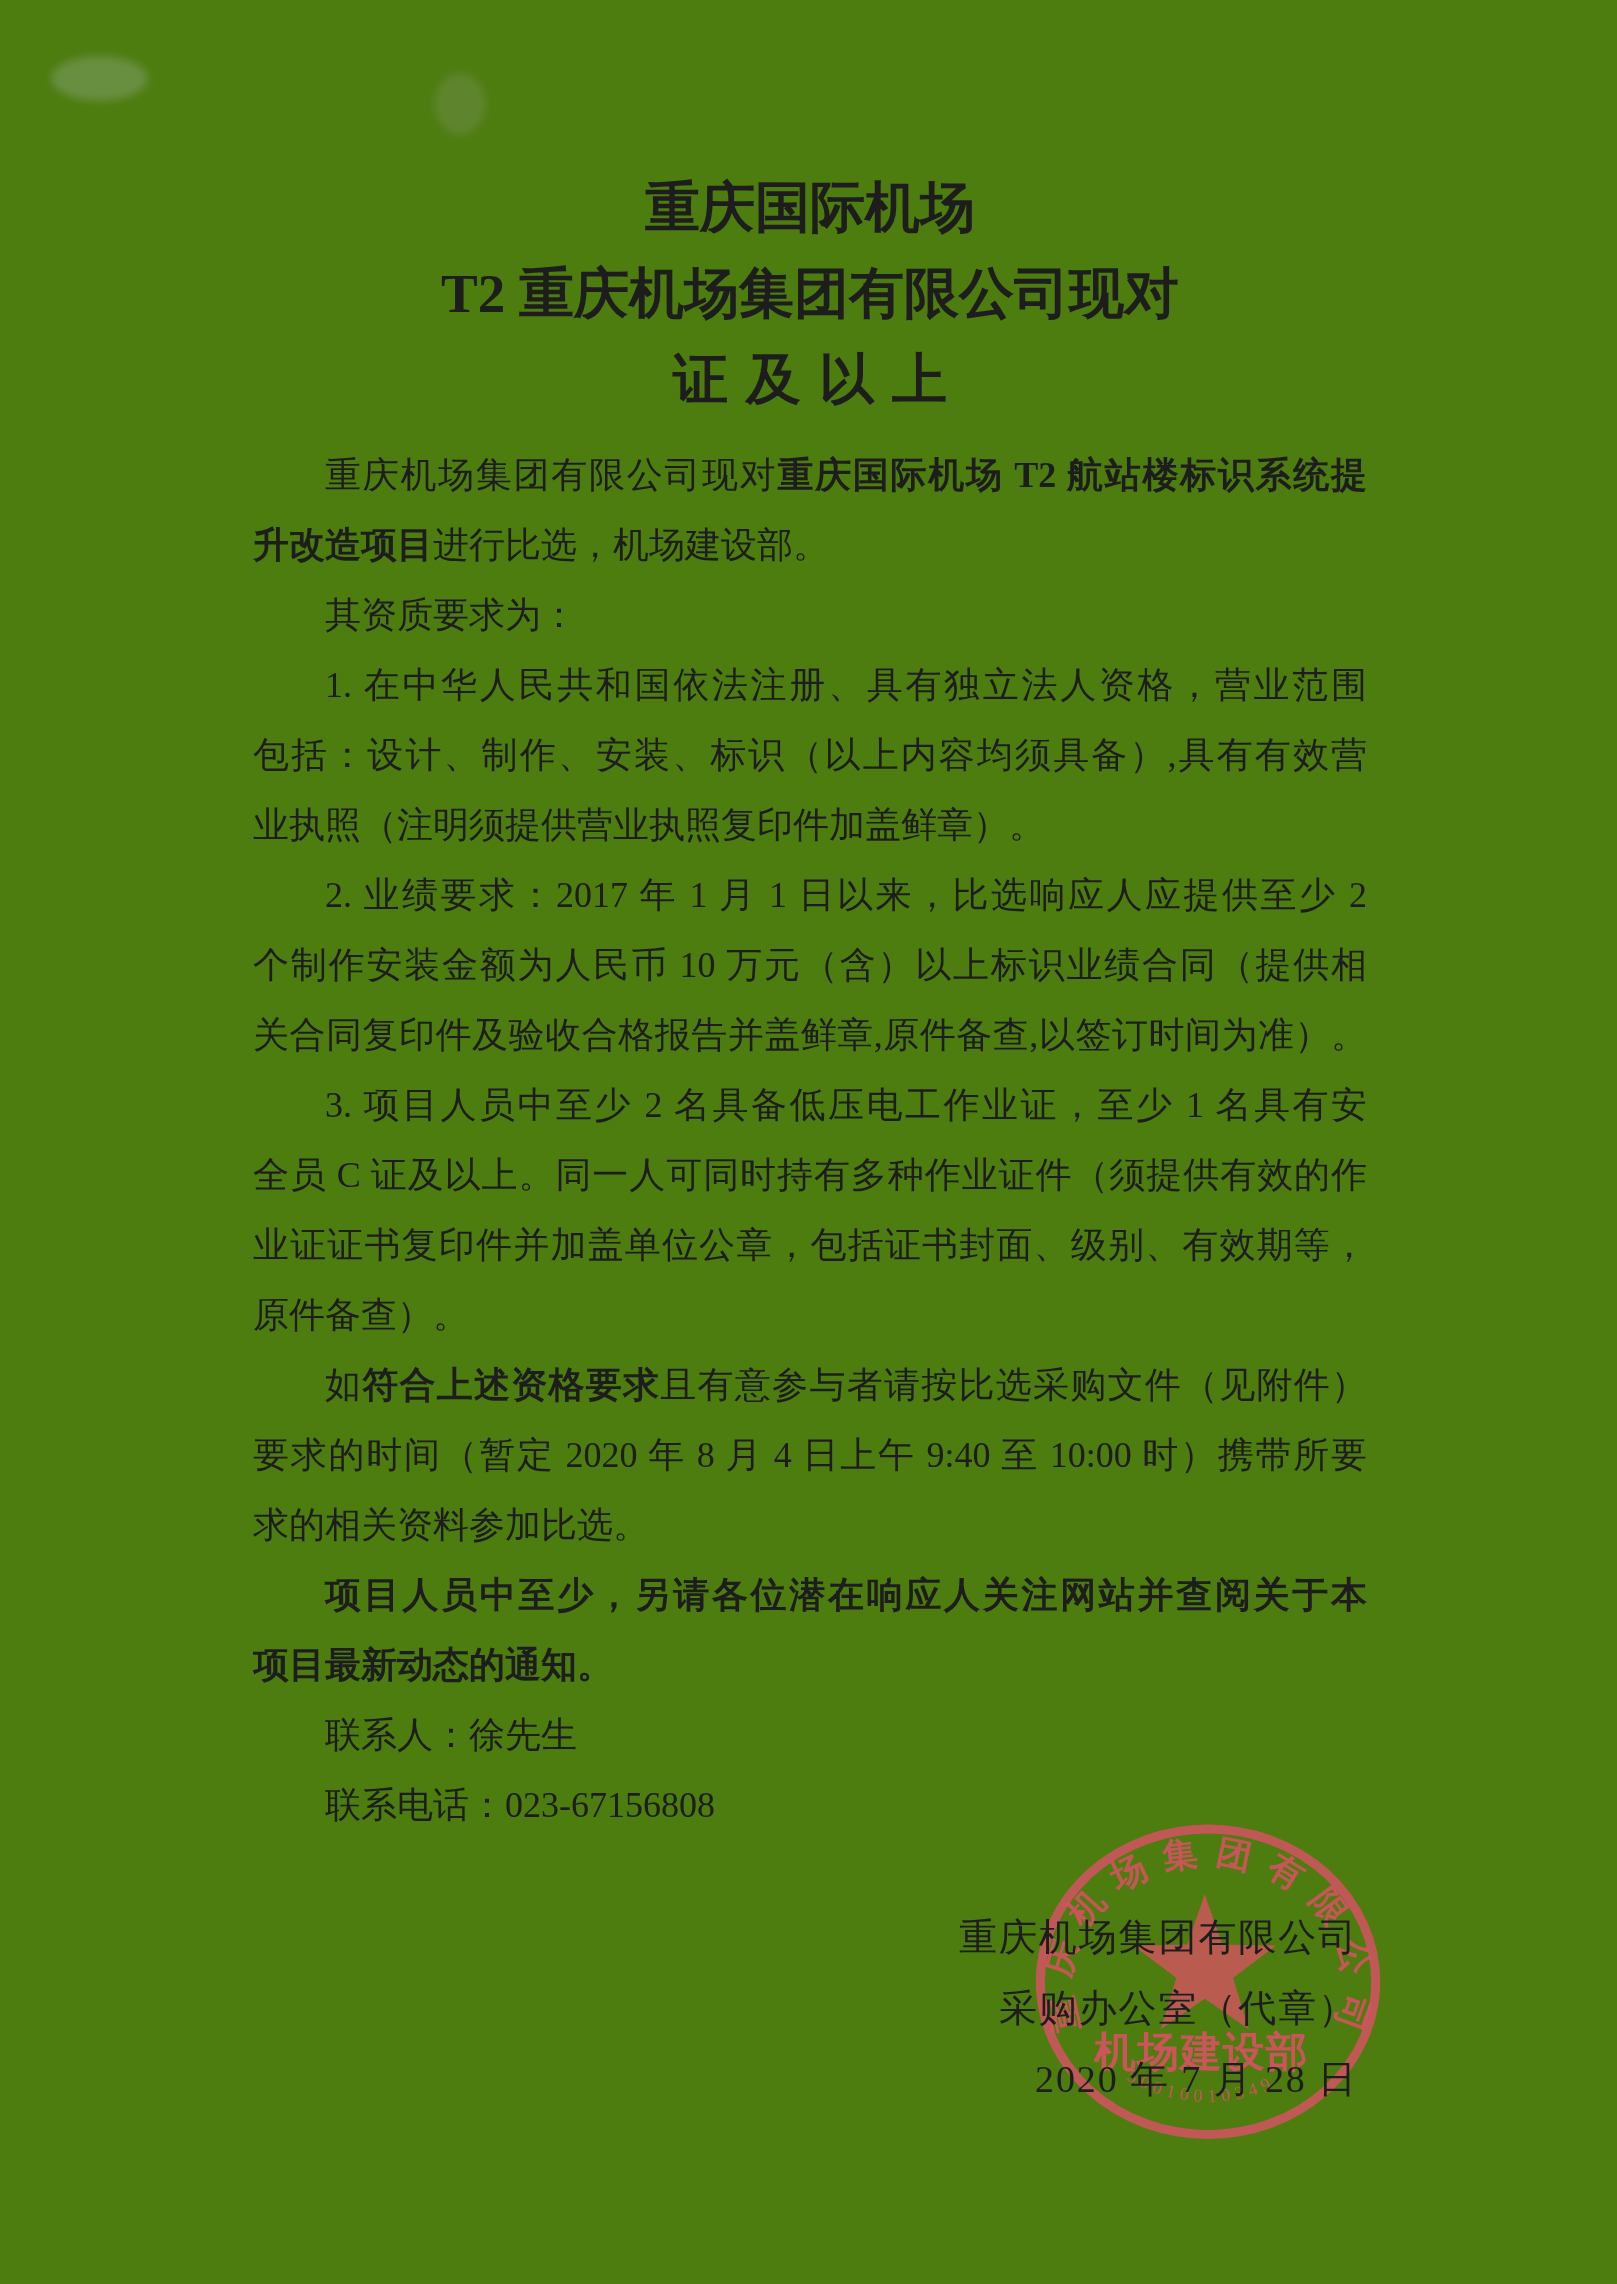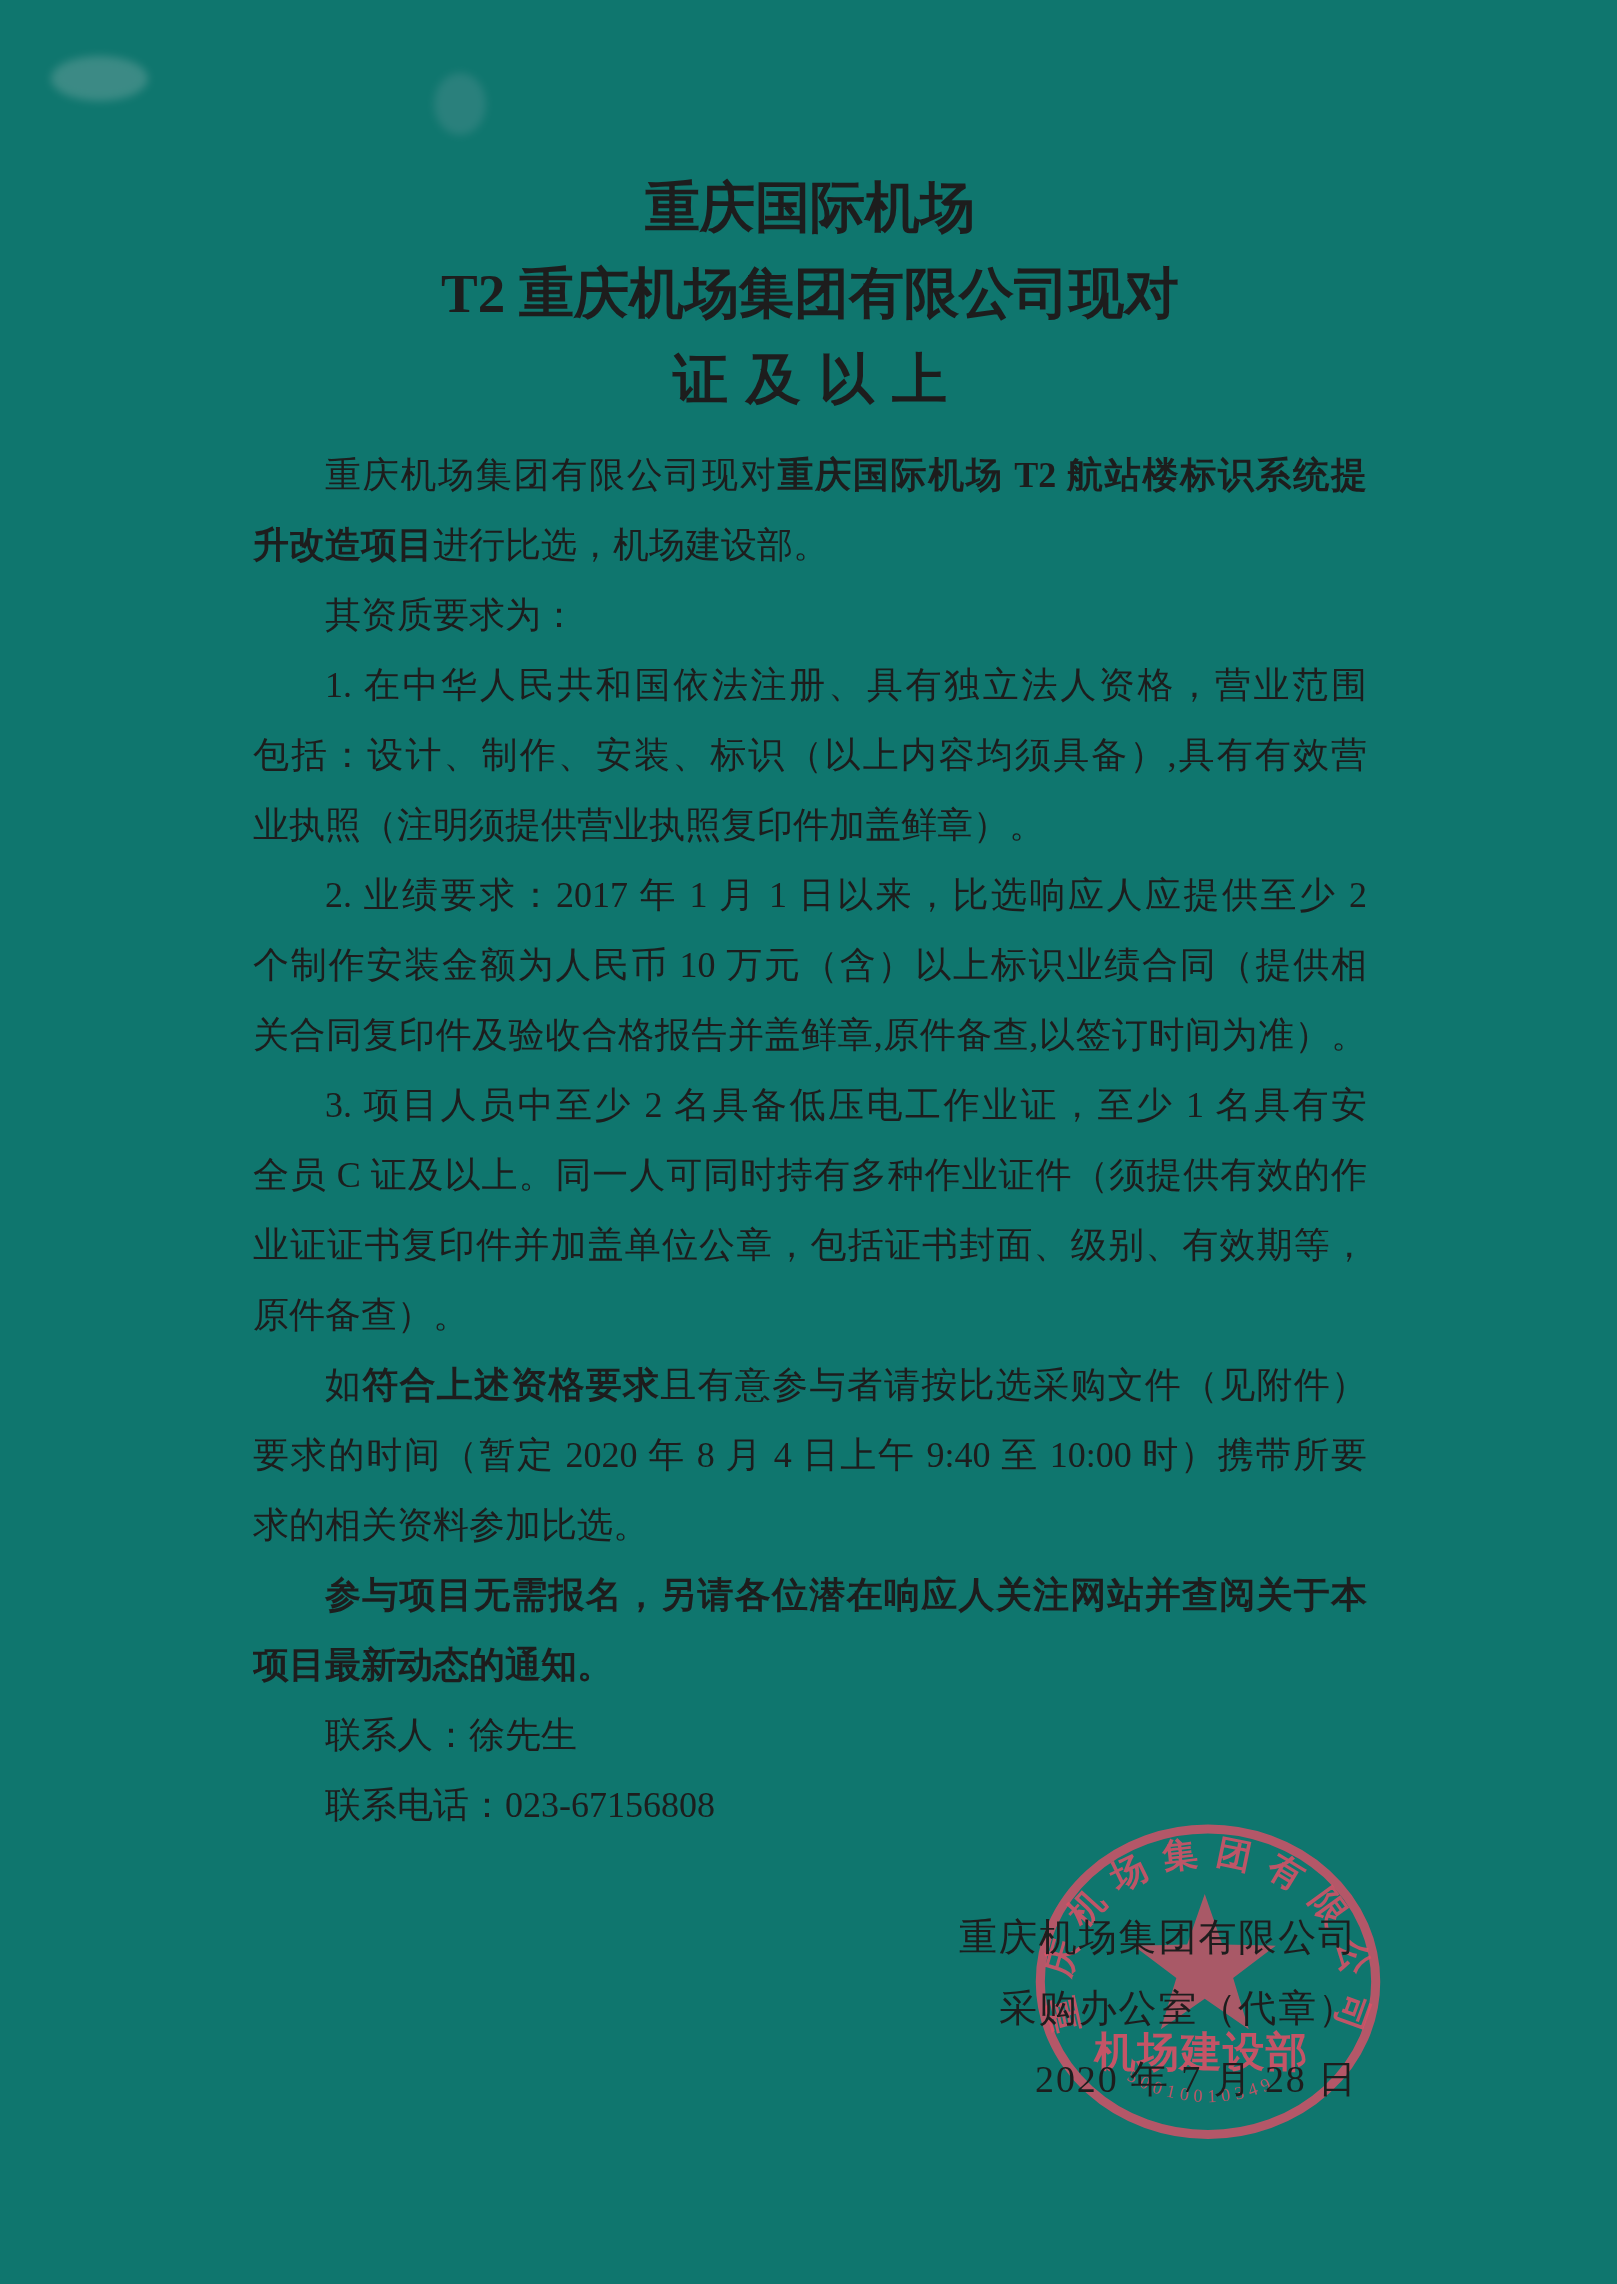--- a/index.html
+++ b/index.html
@@ -1,19 +1,19 @@
 <!DOCTYPE html>
 <html style="font-size:10.4px"><head>
 <meta charset="utf-8">
 <style>
   html,body{margin:0;padding:0;}
   .page{
     position:relative;
     width:1618px;height:2284px;
-    background:#0f766e;
+    background:#4d7c0f;
     overflow:hidden;
     font-family:"Liberation Serif","DejaVu Serif",serif;
     color:#1d1d1d;
   }
   
   .smudge{position:absolute;border-radius:50%;filter:blur(4.5px);pointer-events:none;}
   .s1{left:51px;top:56px;width:97px;height:45px;background:#afc0c0;opacity:.28;}
   .s2{left:434px;top:73px;width:52px;height:62px;background:#b6b6c6;opacity:.16;}
 
   
@@ -64,21 +64,21 @@
     <div class="ln ind jl"><span>2. 业绩要求：2017 年 1 月 1 日以来，比选响应人应提供至少 2</span></div>
     <div class="ln jl"><span>个制作安装金额为人民币 10 万元（含）以上标识业绩合同（提供相</span></div>
     <div class="ln jl"><span>关合同复印件及验收合格报告并盖鲜章,原件备查,以签订时间为准）。</span></div>
     <div class="ln ind jl"><span>3. 项目人员中至少 2 名具备低压电工作业证，至少 1 名具有安</span></div>
     <div class="ln jl"><span>全员 C 证及以上。同一人可同时持有多种作业证件（须提供有效的作</span></div>
     <div class="ln jl"><span>业证证书复印件并加盖单位公章，包括证书封面、级别、有效期等，</span></div>
     <div class="ln"><span>原件备查）。</span></div>
     <div class="ln ind jl"><span>如</span><b>符合上述资格要求</b><span>且有意参与者请按比选采购文件（见附件）</span></div>
     <div class="ln jl"><span>要求的时间（暂定 2020 年 8 月 4 日上午 9:40 至 10:00 时）携带所要</span></div>
     <div class="ln"><span>求的相关资料参加比选。</span></div>
-    <div class="ln ind jl"><b>参与项目无需报名，另请各位潜在响应人关注网站并查阅关于本</b></div>
+    <div class="ln ind jl"><b>项目人员中至少，另请各位潜在响应人关注网站并查阅关于本</b></div>
     <div class="ln"><b>项目最新动态的通知。</b></div>
     <div class="ln ind"><span>联系人：徐先生</span></div>
     <div class="ln ind"><span>联系电话：023-67156808</span></div>
   </div>
 
   <svg class="seal" width="442" height="338" viewBox="0 0 680 520">
     <defs>
       <path id="sealTopArc" d="M 149.7 331.1 A 210 180 0 1 1 530.3 331.1"></path>
       <path id="sealBottomArc" d="M 210.6 402.7 A 215 185 0 0 0 469.4 402.7"></path>
     </defs>

